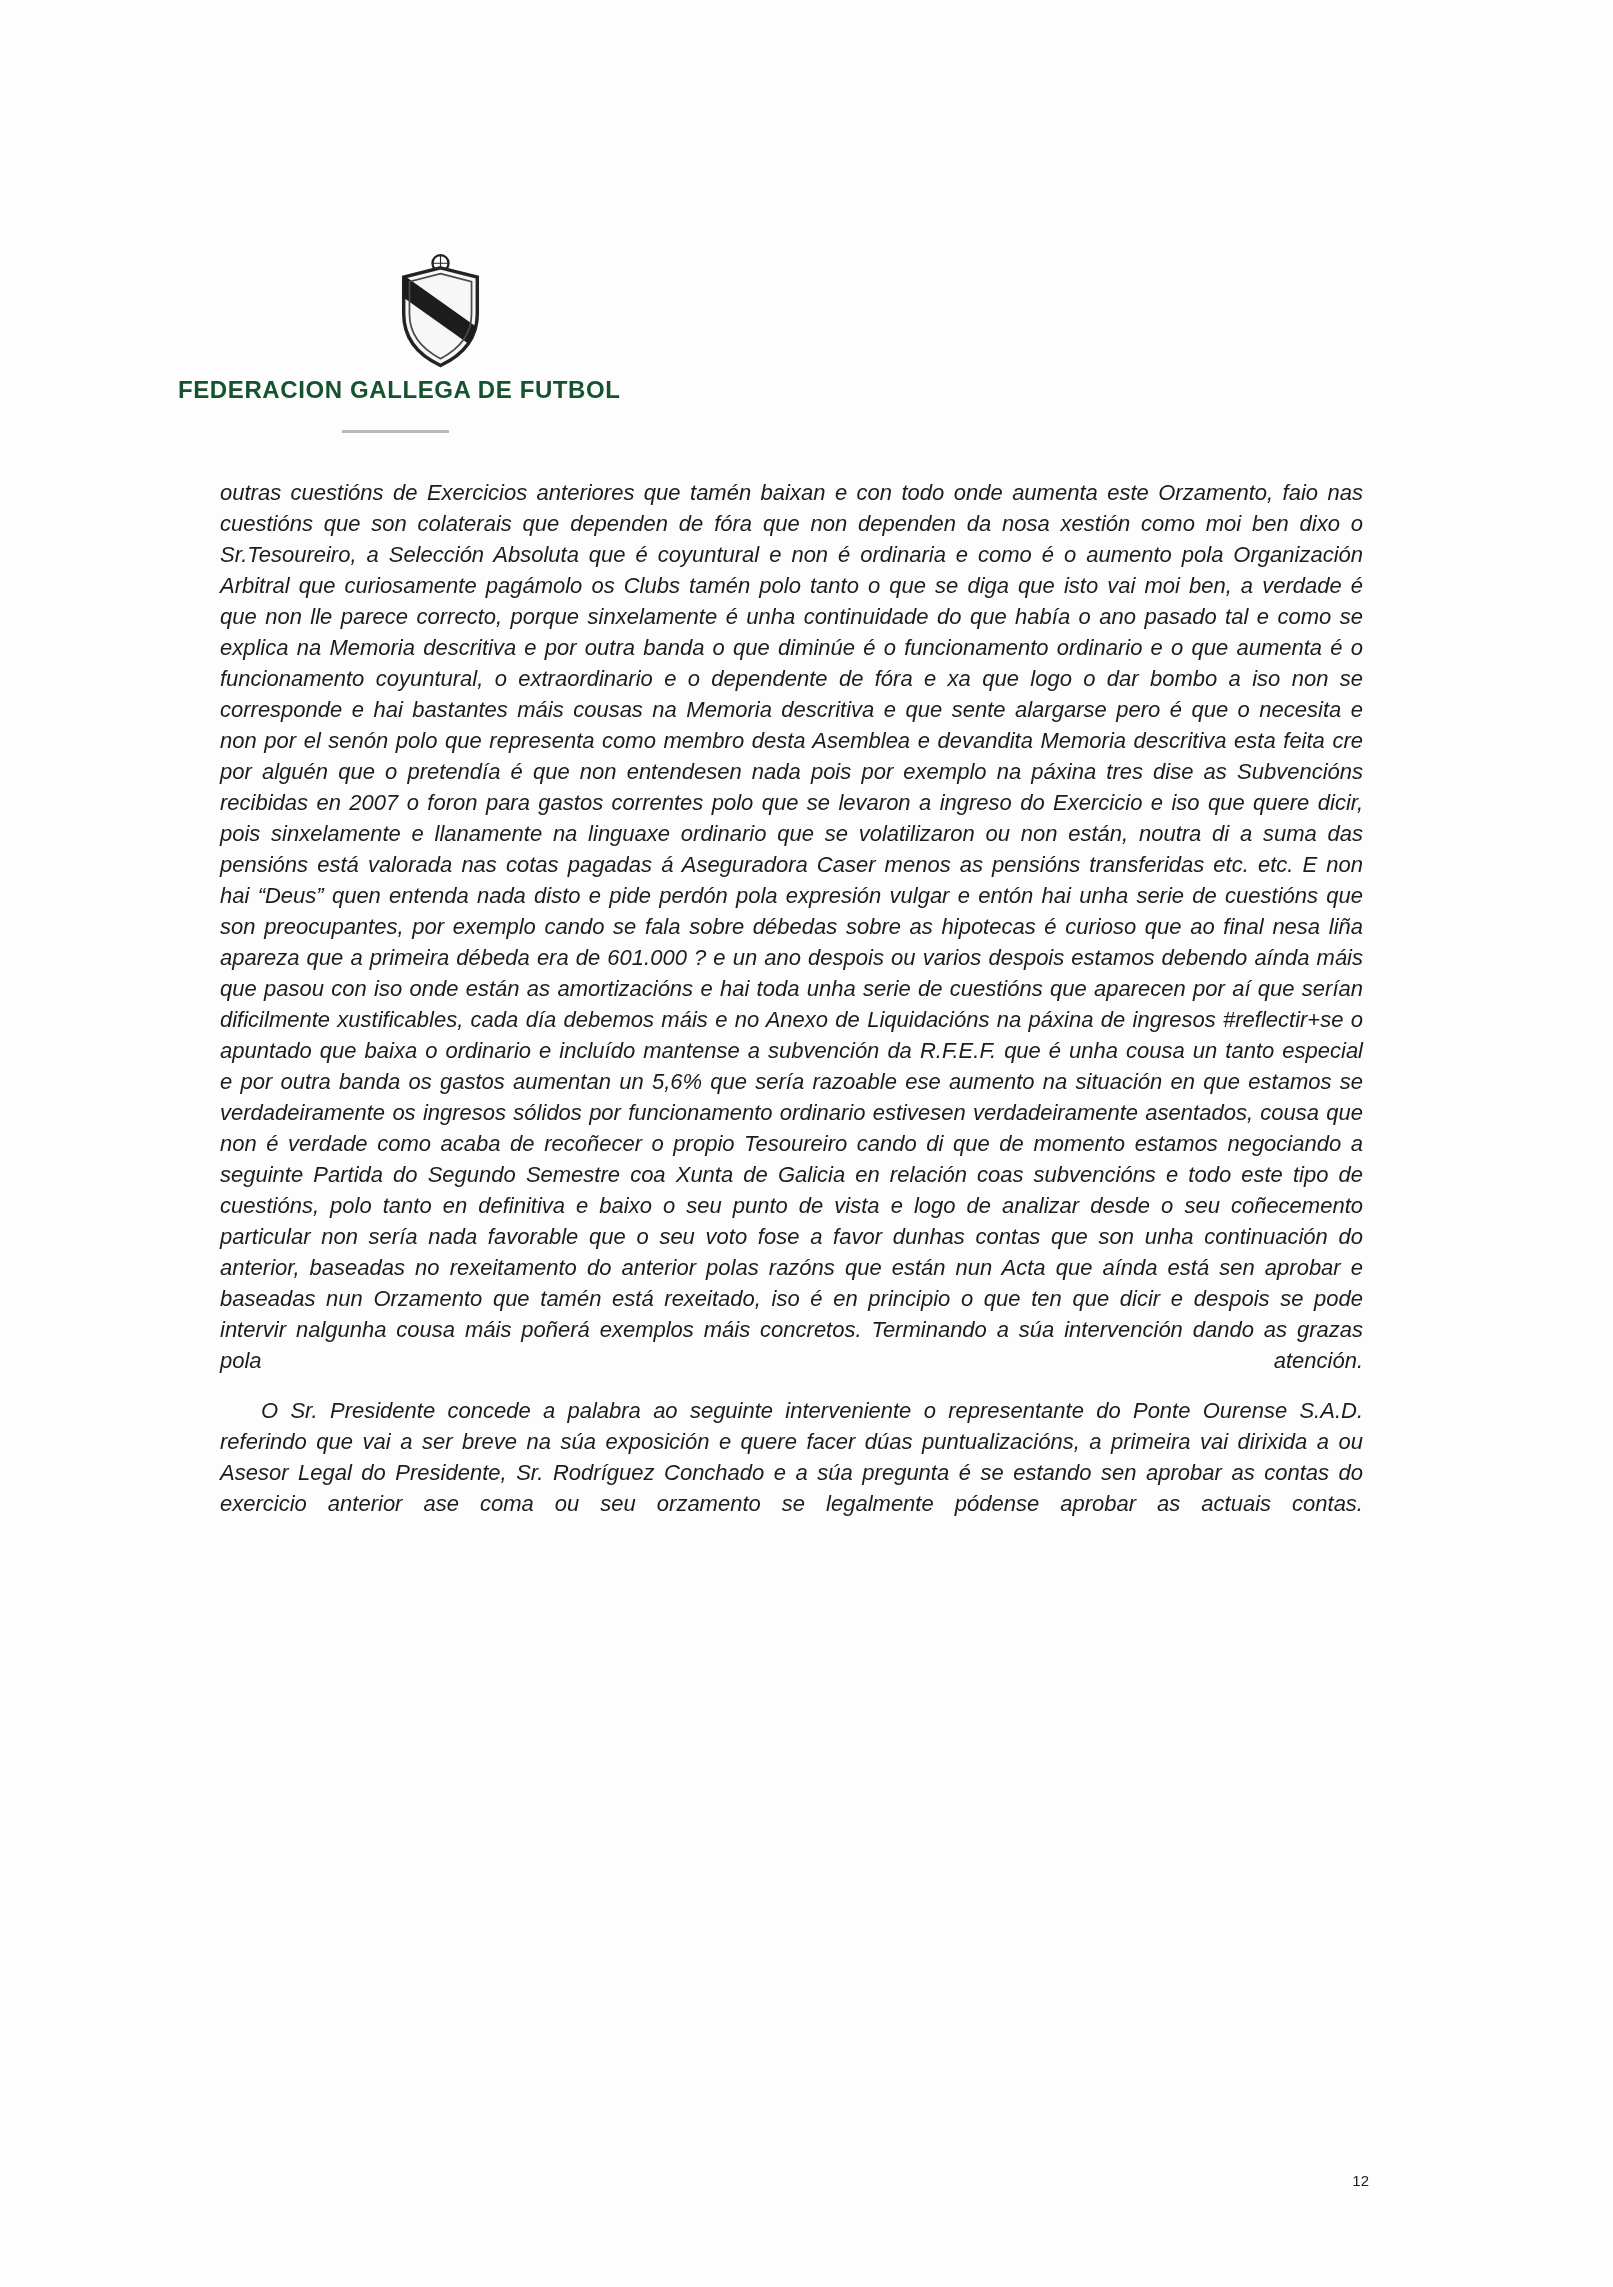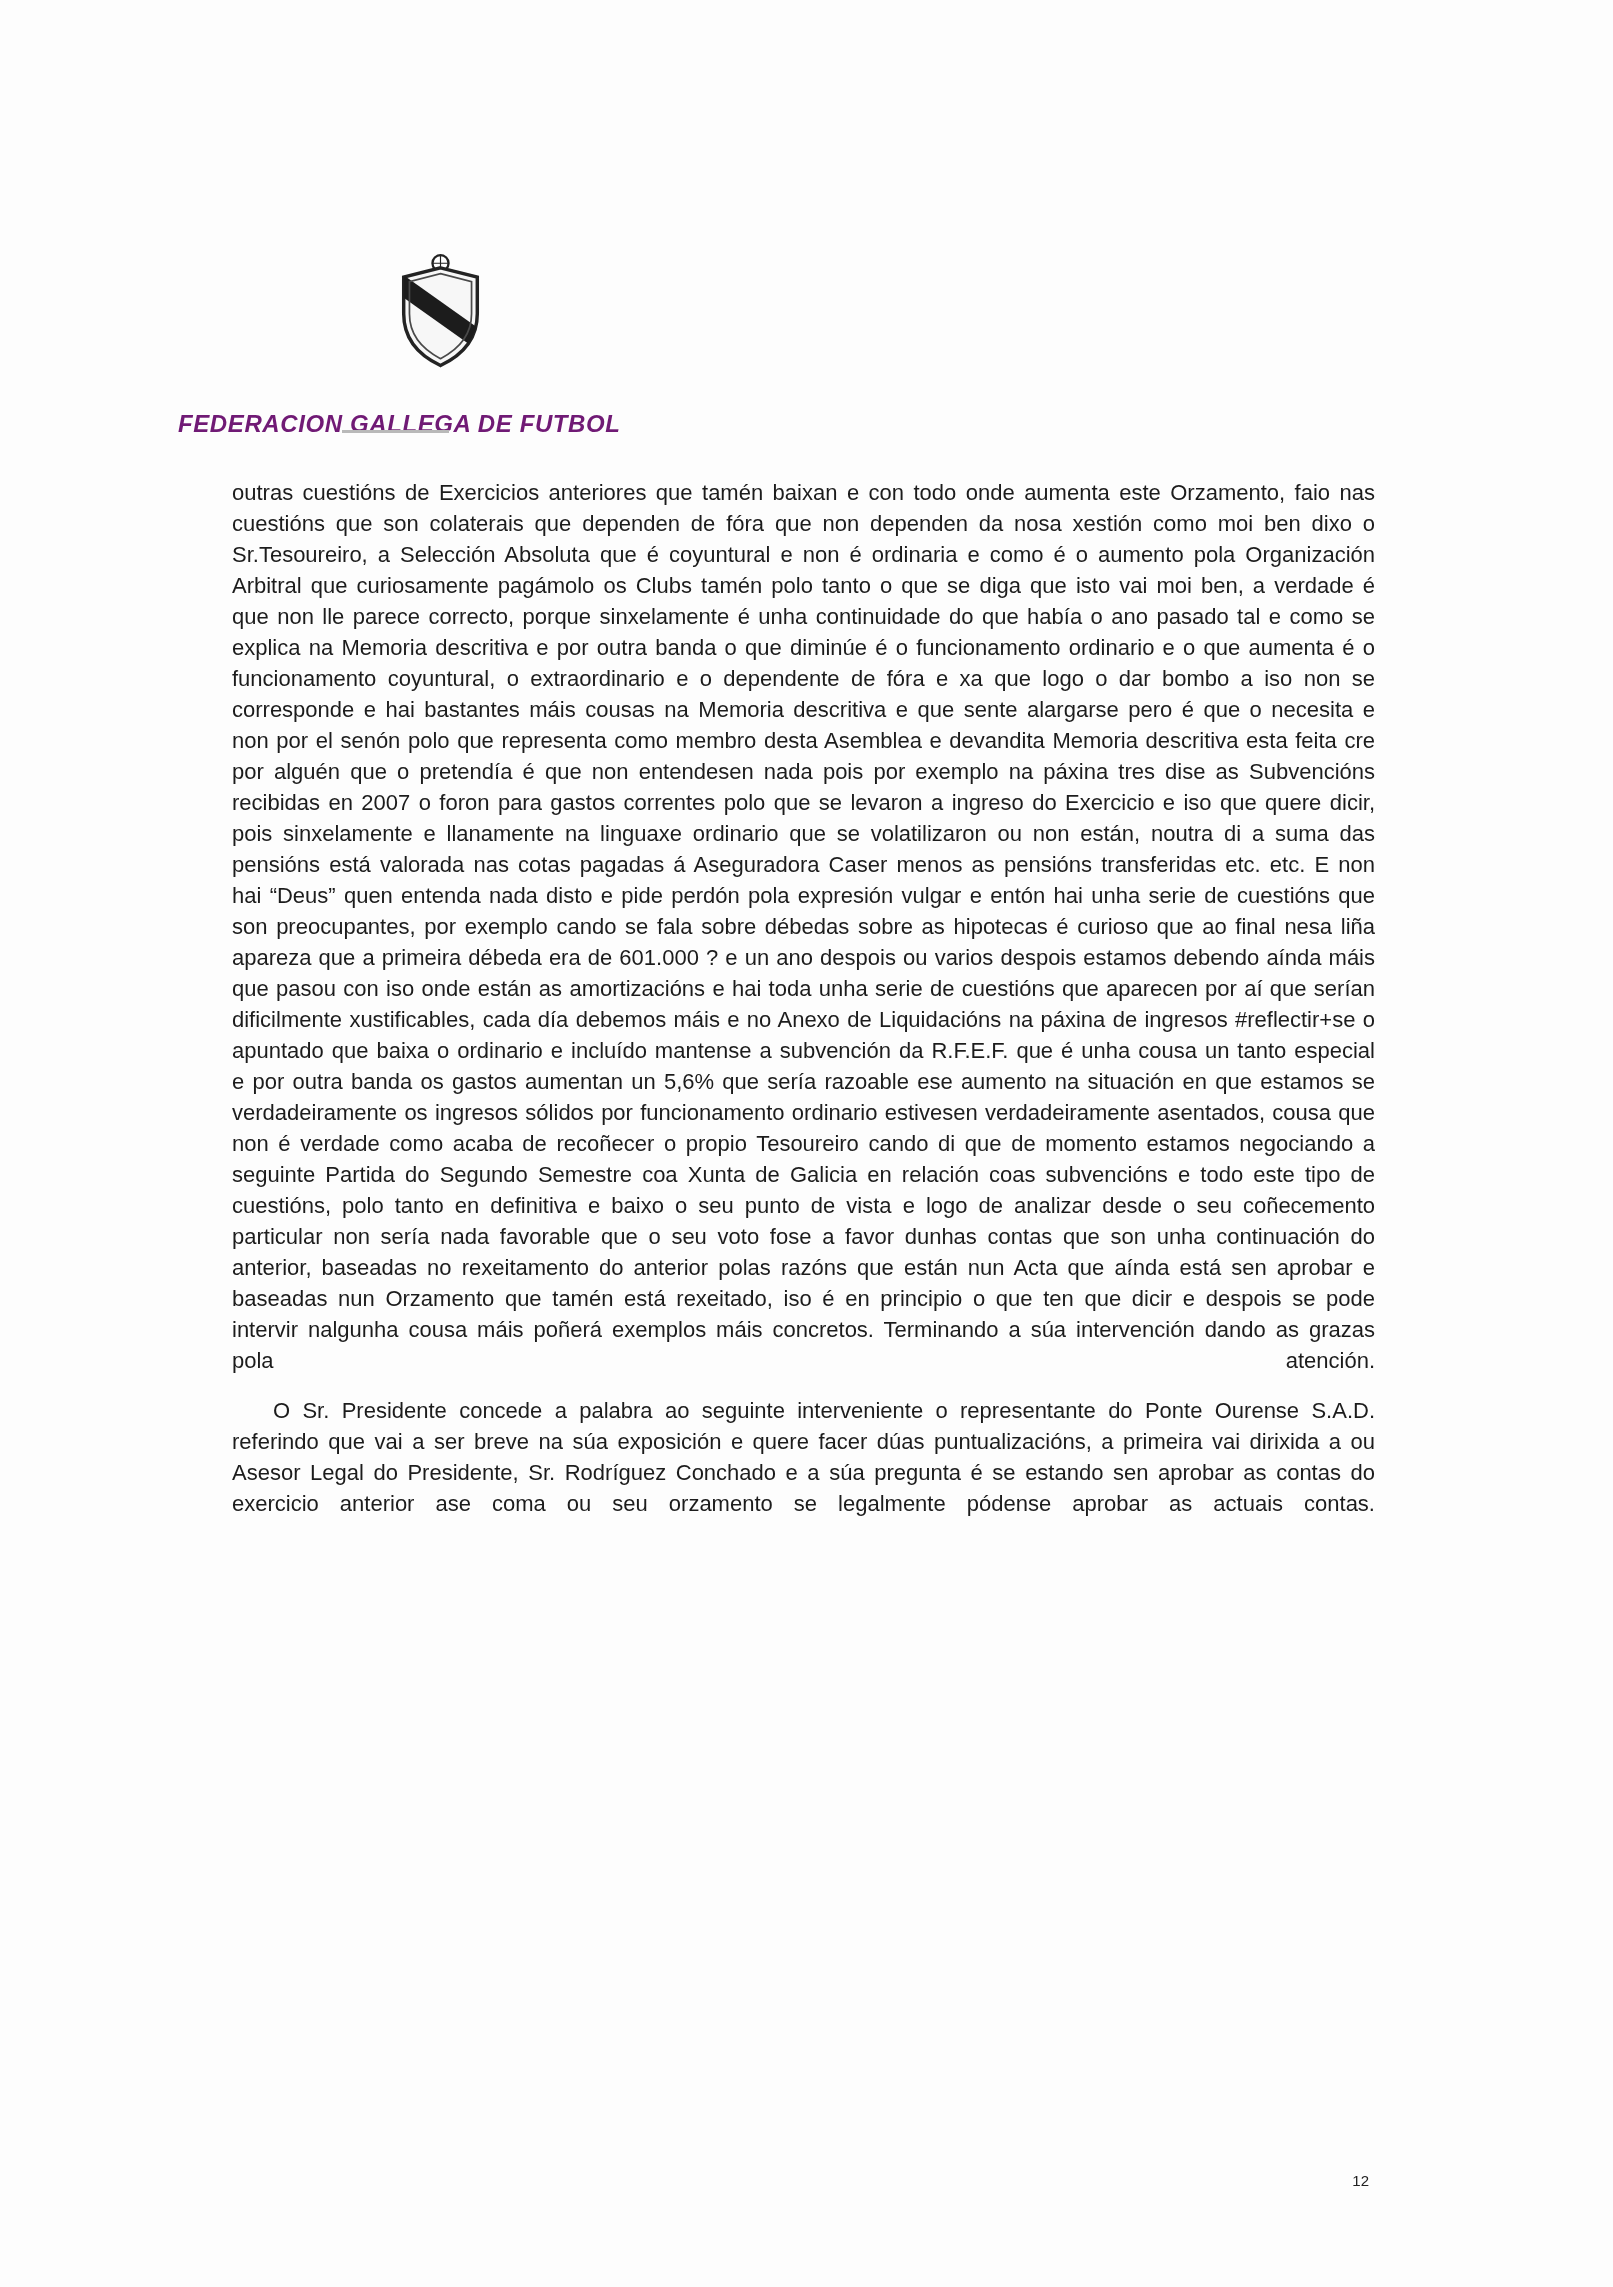--- a/index.html
+++ b/index.html
@@ -20,46 +20,46 @@
   .crest {
     position: absolute;
     left: 386px;
     top: 254px;
     width: 109px;
     height: 115px;
   }
   .org-title {
     position: absolute;
     left: 178px;
-    top: 410px;
+    top: 376px;
     font-size: 24px;
     font-weight: bold;
     letter-spacing: 0.6px;
-    color: #701a75;
+    color: #14532d;
     white-space: nowrap;
-    font-style: italic;
   }
   .org-underline {
     position: absolute;
     left: 342px;
     top: 430px;
     width: 107px;
     height: 2.9px;
     background: #b9b9b9;
   }
   .body-text {
     position: absolute;
-    left: 232px;
+    left: 220px;
     top: 477px;
     width: 1143px;
     font-size: 22px;
     line-height: 31px;
     text-align: justify;
     text-align-last: justify;
     word-spacing: 1px;
+    font-style: italic;
   }
   .body-text p {
     margin: 0;
   }
   .body-text p.para-2 {
     margin-top: 19px;
     text-indent: 41px;
   }
   .page-number {
     position: absolute;

